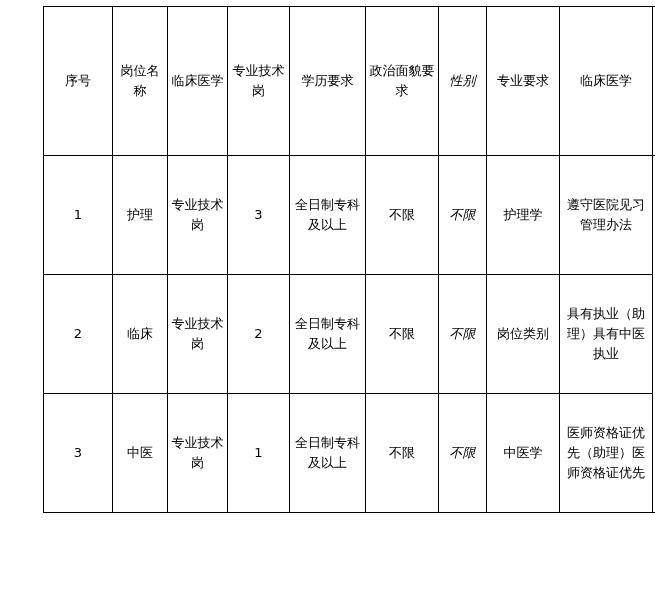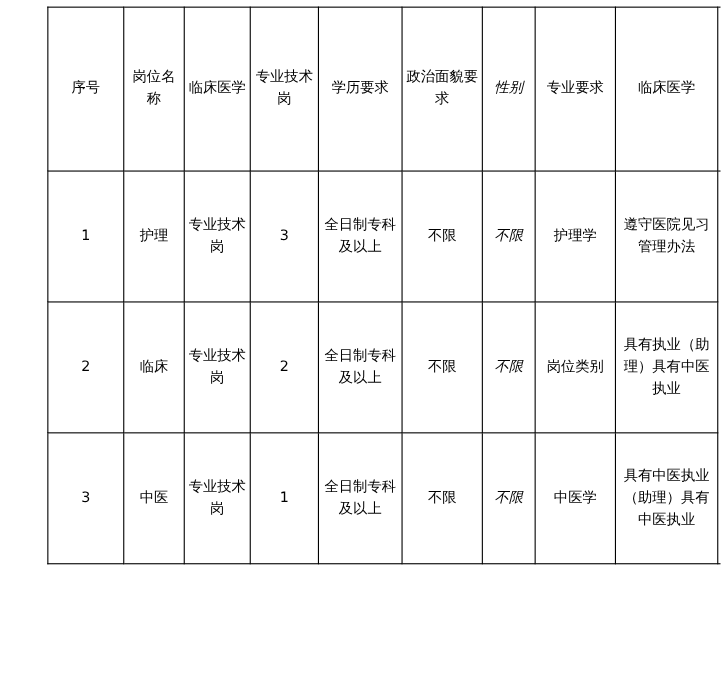--- a/index.html
+++ b/index.html
@@ -186,18 +186,18 @@
         <td class="c5">
             <span class="cell-inner">不限</span>
           </td>
         <td class="c6">
             <span class="cell-inner">不限</span>
           </td>
         <td class="c7">
             <span class="cell-inner">中医学</span>
           </td>
         <td class="c8">
-            <span class="cell-inner">具有中医执业（助理）具有中医执业</span>
+            <span class="cell-inner">医师资格证优先（助理）医师资格证优先</span>
           </td>
       </tr>
     </tbody>
   </table>
 </div>
 
 </body></html>

